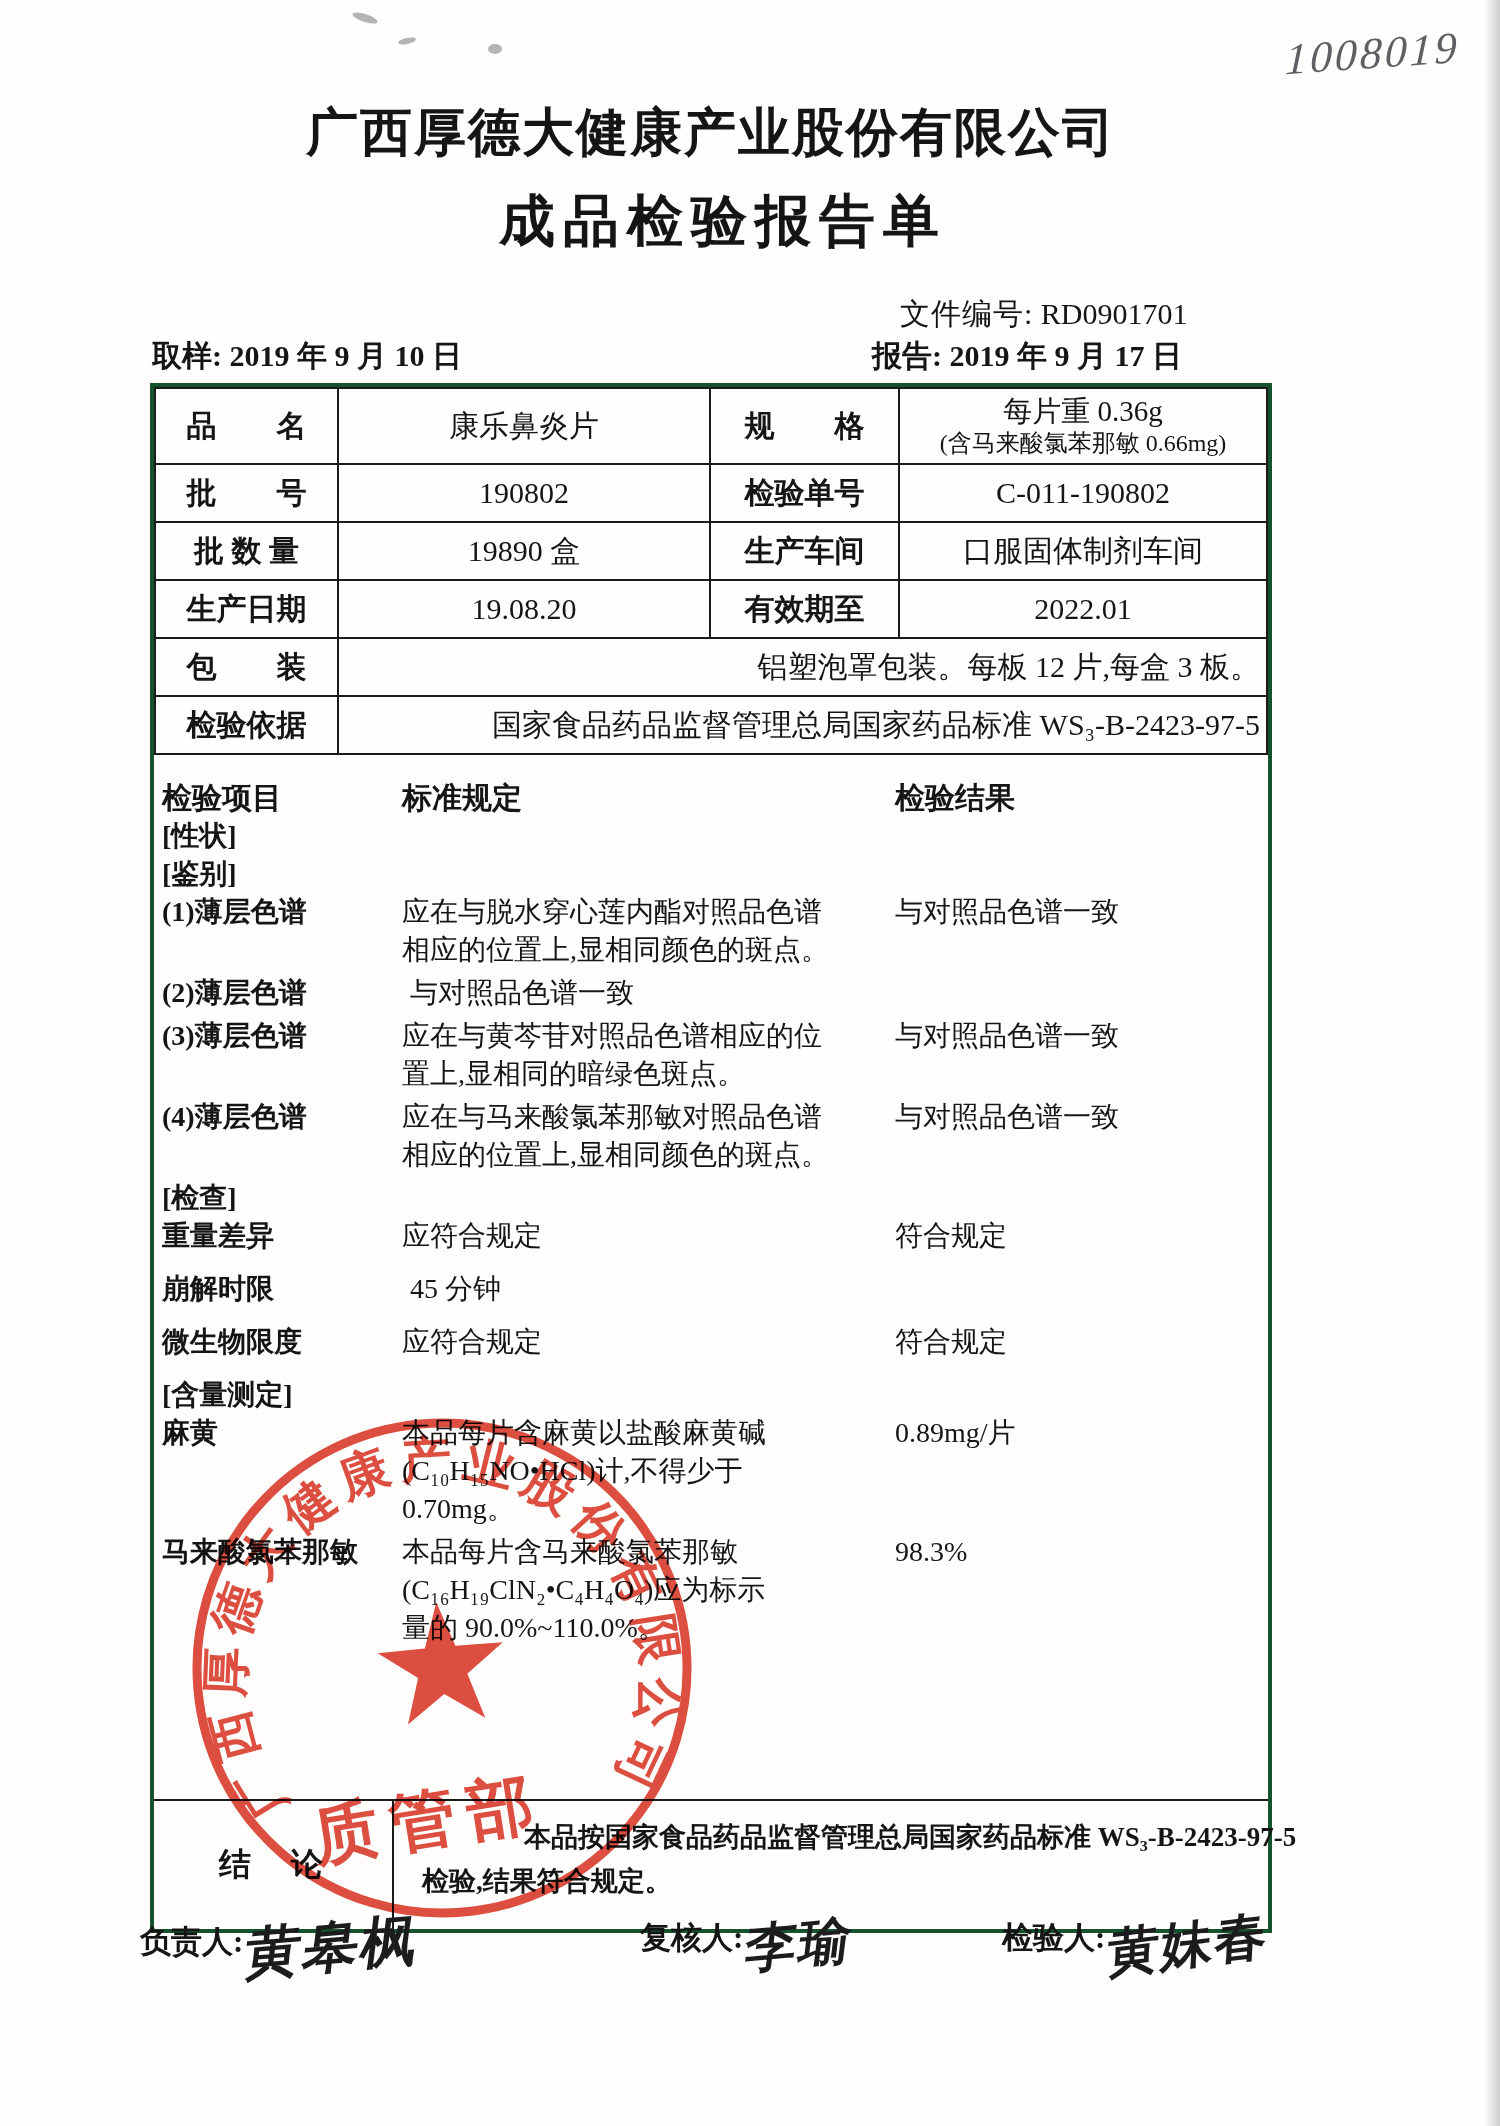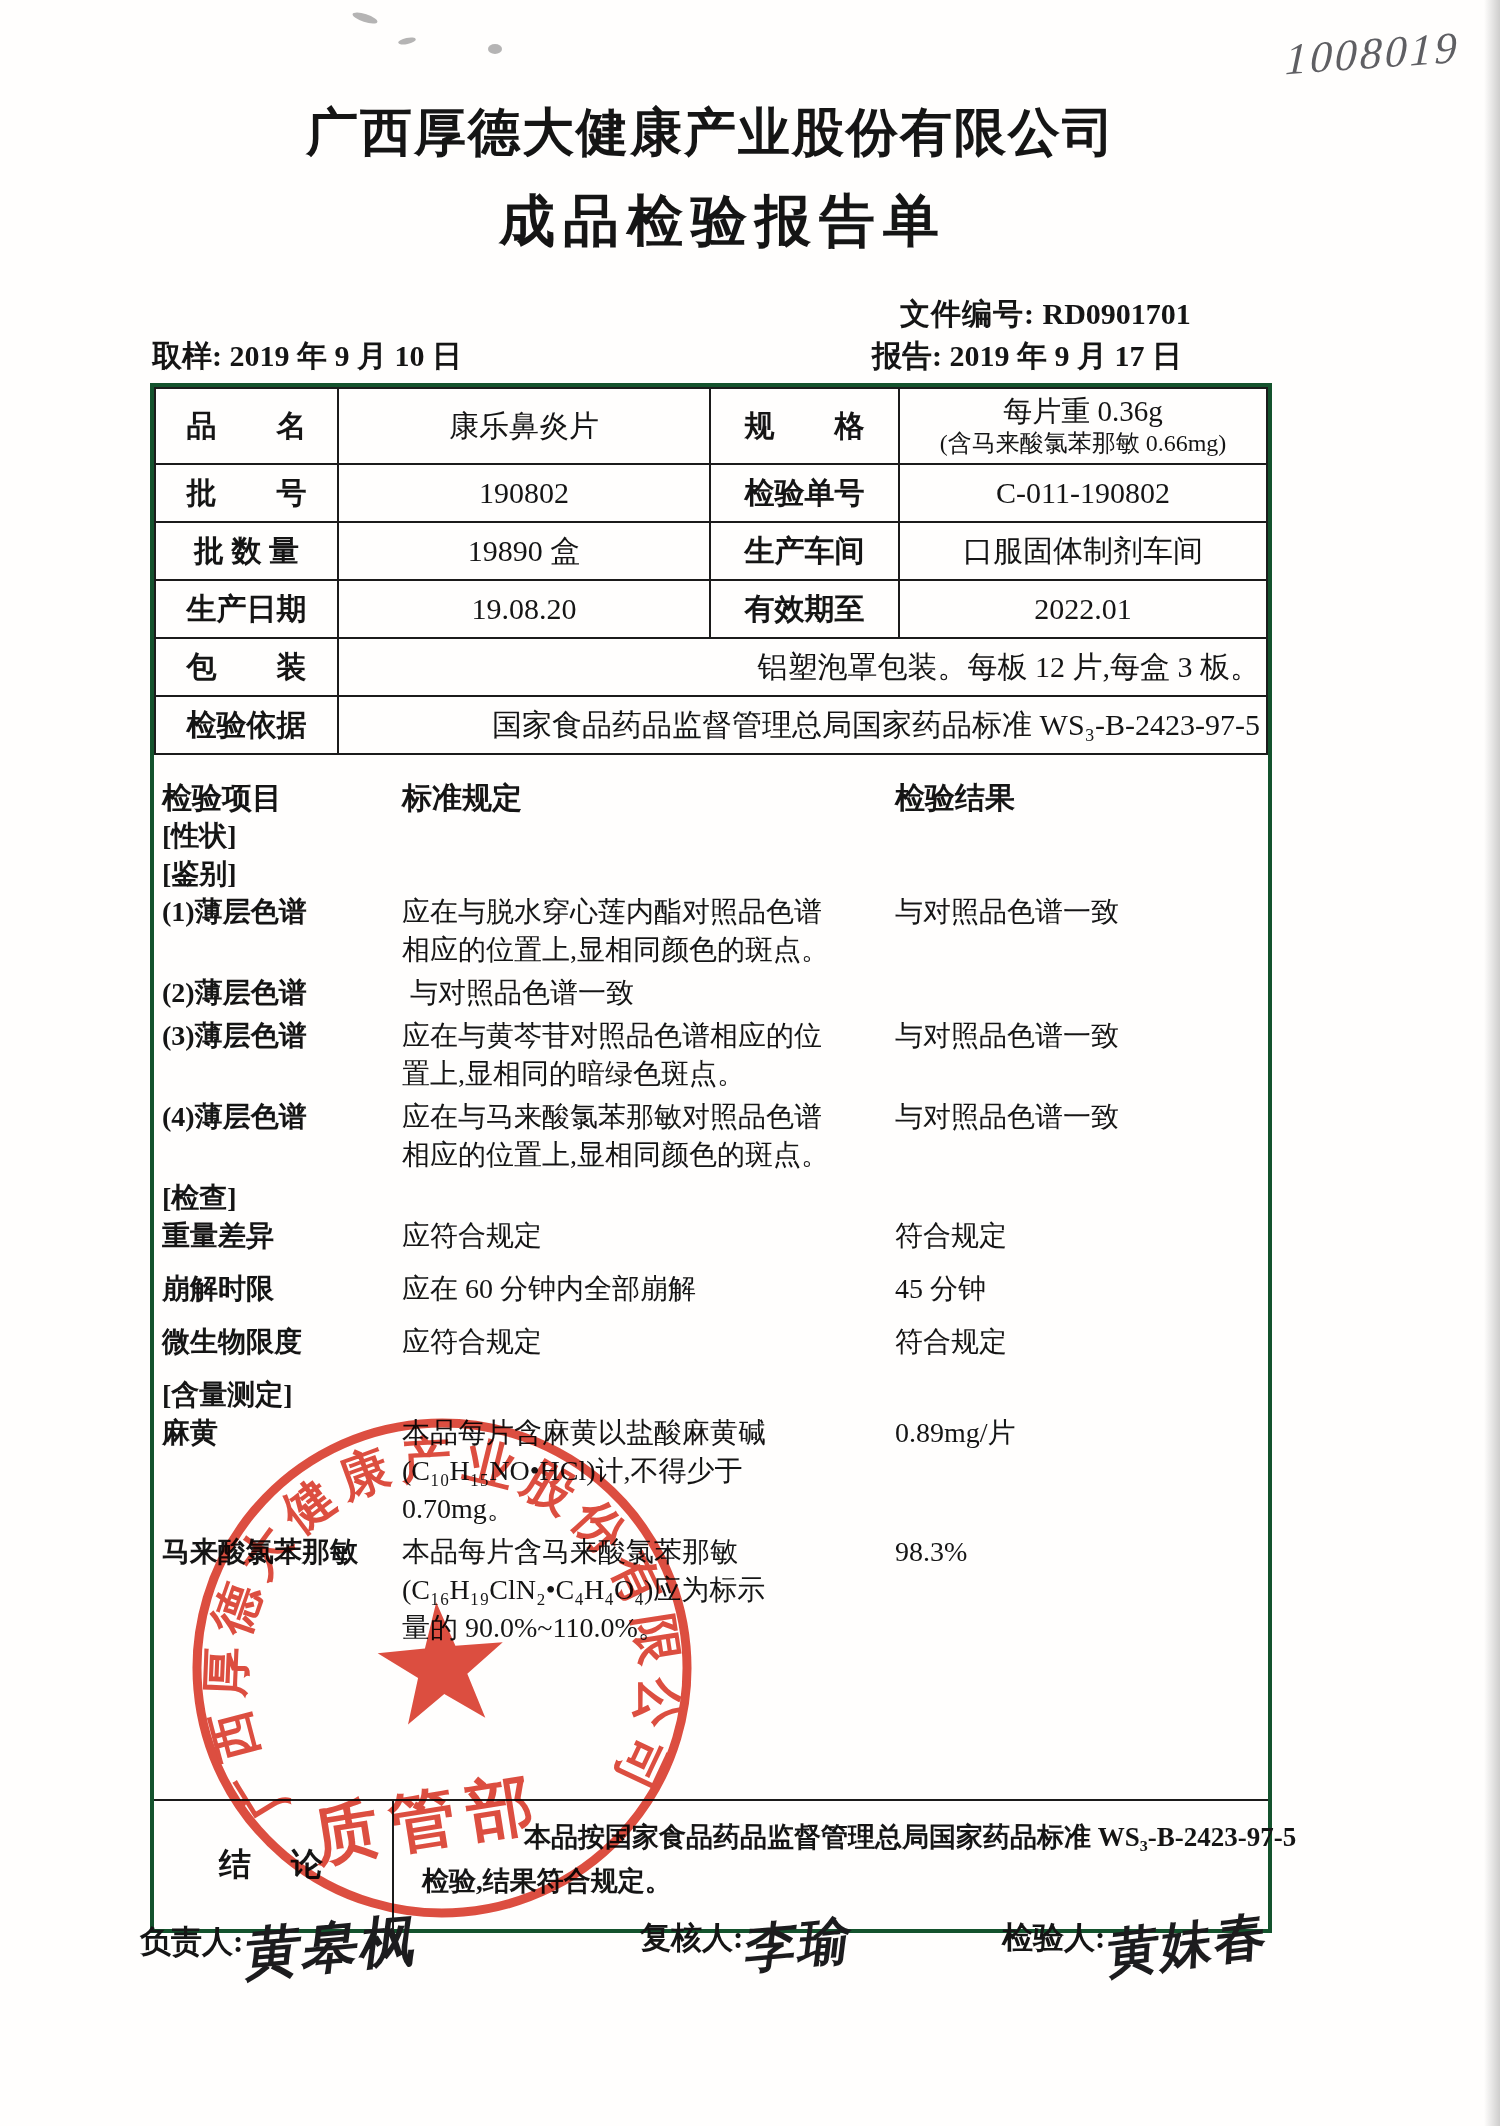--- a/index.html
+++ b/index.html
@@ -12,21 +12,21 @@
   .speck{position:absolute;background:rgba(90,90,90,.45);border-radius:50%;}
 
   .hand-number{position:absolute;left:1285px;top:28px;font-size:44px;color:#5f5f63;
                transform:rotate(-4deg) skewX(-6deg);letter-spacing:3px;font-style:italic;}
 
   .company{position:absolute;left:150px;top:98px;width:1122px;text-align:center;margin:0;
            font-size:52px;font-weight:700;letter-spacing:2px;}
   .report-title{position:absolute;left:150px;top:172px;width:1122px;text-align:center;margin:12px;
            font-size:56px;font-weight:700;letter-spacing:8px;}
 
-  .doc-no{position:absolute;left:900px;top:294px;font-size:30px;font-weight:700;}
+  .doc-no{position:absolute;left:900px;top:294px;font-size:30px;font-weight:400;}
   .doc-no .lbl{letter-spacing:1px;}
   .sampling{position:absolute;left:152px;top:336px;font-size:30px;font-weight:600;}
   .report-date{position:absolute;left:872px;top:336px;font-size:30px;font-weight:600;}
 
   .main-box{position:absolute;left:150px;top:383px;width:1122px;border:4px solid #14532d;box-sizing:border-box;}
 
   table.info{width:100%;border-collapse:collapse;table-layout:fixed;}
   table.info td{border:2px solid #1b1b1b;font-size:30px;padding:0 6px;vertical-align:middle;}
   table.info tr.r1 td{height:74px;}
   table.info tr td{height:56px;}
@@ -189,21 +189,20 @@
           <div></div>
           <div></div>
       </div>
       <div class="irow biggap">
         <div class="iname">重量差异</div>
         <div class="istd lines">应符合规定</div>
         <div class="ires lines">符合规定</div>
       </div>
       <div class="irow biggap">
         <div class="iname">崩解时限</div>
-        <div class="istd lines">应在 60 分钟内全部崩解</div>
         <div class="ires lines">45 分钟</div>
       </div>
       <div class="irow biggap">
         <div class="iname">微生物限度</div>
         <div class="istd lines">应符合规定</div>
         <div class="ires lines">符合规定</div>
       </div>
 
       <div class="irow">
         <div class="isec">[含量测定]</div>

